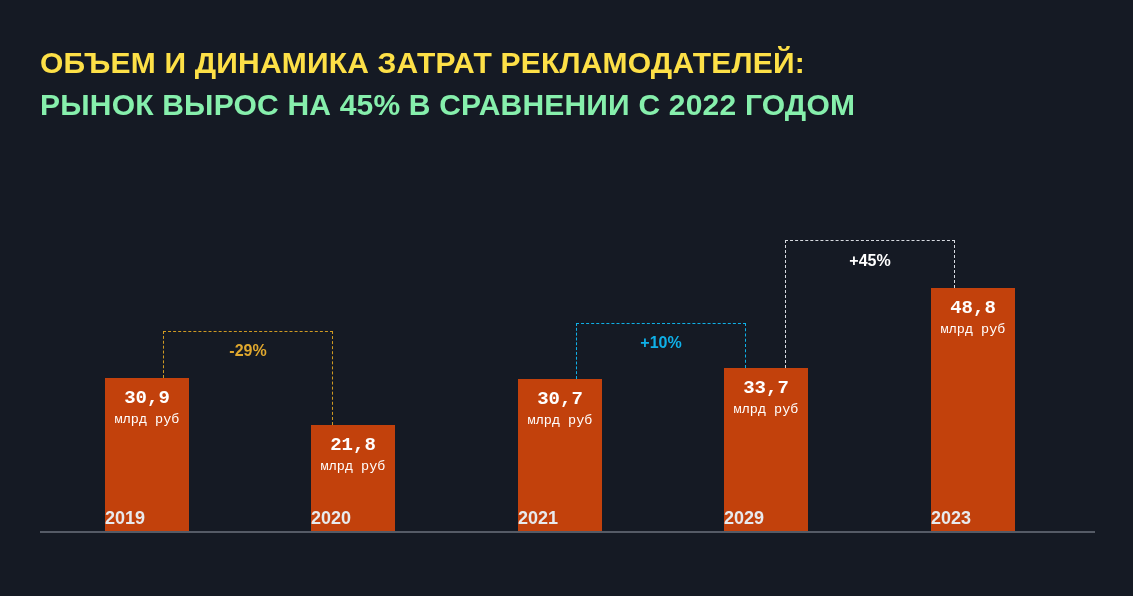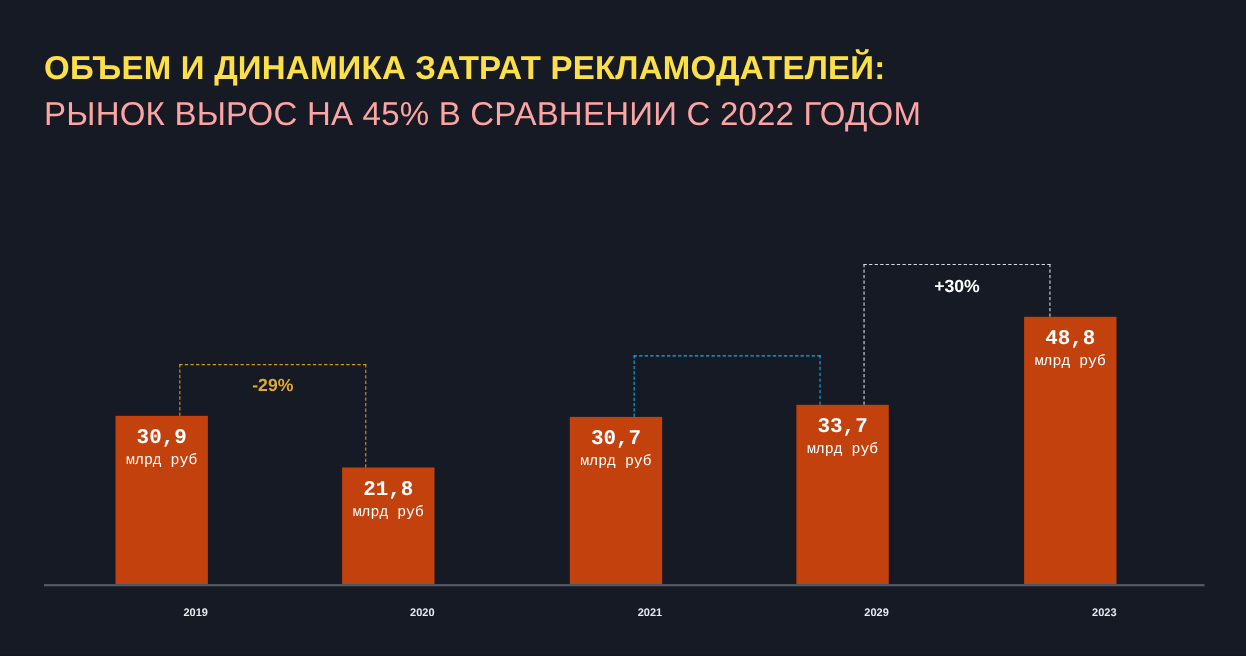--- a/index.html
+++ b/index.html
@@ -11,22 +11,22 @@
   }
   .slide { position:relative; width:1133px; height:596px; background:#151a24; }
 
   
   .title-block { position:absolute; left:40px; top:42px; width:1050px; }
   .title-line1 {
     font-size:30px; font-weight:bold; letter-spacing:0.2px;
     color:#fde047; line-height:42px; white-space:nowrap;
   }
   .title-line2 {
-    font-size:30px; font-weight:normal; letter-spacing:0.2px;
-    color:#fca5a5; line-height:42px; white-space:nowrap;
+    font-size:30px; font-weight:bold; letter-spacing:0.2px;
+    color:#86efac; line-height:42px; white-space:nowrap;
   }
 
   
   .plot { position:absolute; left:0; top:0; width:1133px; height:596px; }
 
   .axis-line {
     position:absolute; left:40px; top:531px; width:1055px; height:2px;
     background:#555b66;
   }
 
@@ -34,22 +34,22 @@
     position:absolute; background:#c2410c;font-family:Liberation Mono, monospace;
   }
   .bar-label {
     position:absolute; width:100%; left:0; top:8px;
     text-align:center; color:#ffffff;
   }
   .bar-value { font-size:19px; font-weight:bold; line-height:24px; }
   .bar-unit  { font-size:13.5px; font-weight:normal; line-height:19px; }
 
   .tick {
-    position:absolute; top:552px; text-align:right;
-    font-size:10px; font-weight:bold; color:#e8eaee;
+    position:absolute; top:508px; text-align:left;
+    font-size:18px; font-weight:bold; color:#e8eaee;
   }
 
   
   .bracket { position:absolute; }
   .bracket .top, .bracket .lv, .bracket .rv { position:absolute; }
   .bracket .top { left:0; top:0; height:0; width:100%; }
   .bracket .lv  { left:0; top:0; width:0; }
   .bracket .rv  { right:0; top:0; width:0; }
 
   .b-cyan  .top { border-top:1.6px dashed #0fb0e8; }
@@ -77,35 +77,36 @@
     <div class="title-line2">РЫНОК ВЫРОС НА 45% В СРАВНЕНИИ С 2022 ГОДОМ</div>
   </div>
 
   <div class="plot">
 
 
     <div class="bracket b-white" style="left:785px; top:240px; width:170px; height:128px;">
       <div class="top"></div>
       <div class="lv" style="height:128px;"></div>
       <div class="rv" style="height:48px;"></div>
-      <div class="bracket-label lbl-white" style="top:12px;">+30%</div>
+      <div class="bracket-label lbl-white" style="top:12px;">+45%</div>
     </div>
 
     <div class="bracket b-amber" style="left:163px; top:331px; width:170px; height:94px;">
       <div class="top"></div>
       <div class="lv" style="height:47px;"></div>
       <div class="rv" style="height:94px;"></div>
       <div class="bracket-label lbl-amber" style="top:11px;">-29%</div>
     </div>
 
 
     <div class="bracket b-cyan" style="left:576px; top:323px; width:170px; height:56px;">
       <div class="top"></div>
       <div class="lv" style="height:56px;"></div>
       <div class="rv" style="height:45px;"></div>
+      <div class="bracket-label lbl-cyan" style="top:11px;">+10%</div>
     </div>
 
     <div class="bar" style="left:105px; top:378px; width:84px; height:153px;">
       <div class="bar-label">
         <div class="bar-value">30,9</div>
         <div class="bar-unit">млрд руб</div>
       </div>
     </div>
 
     <div class="bar" style="left:311px; top:425px; width:84px; height:106px;">

